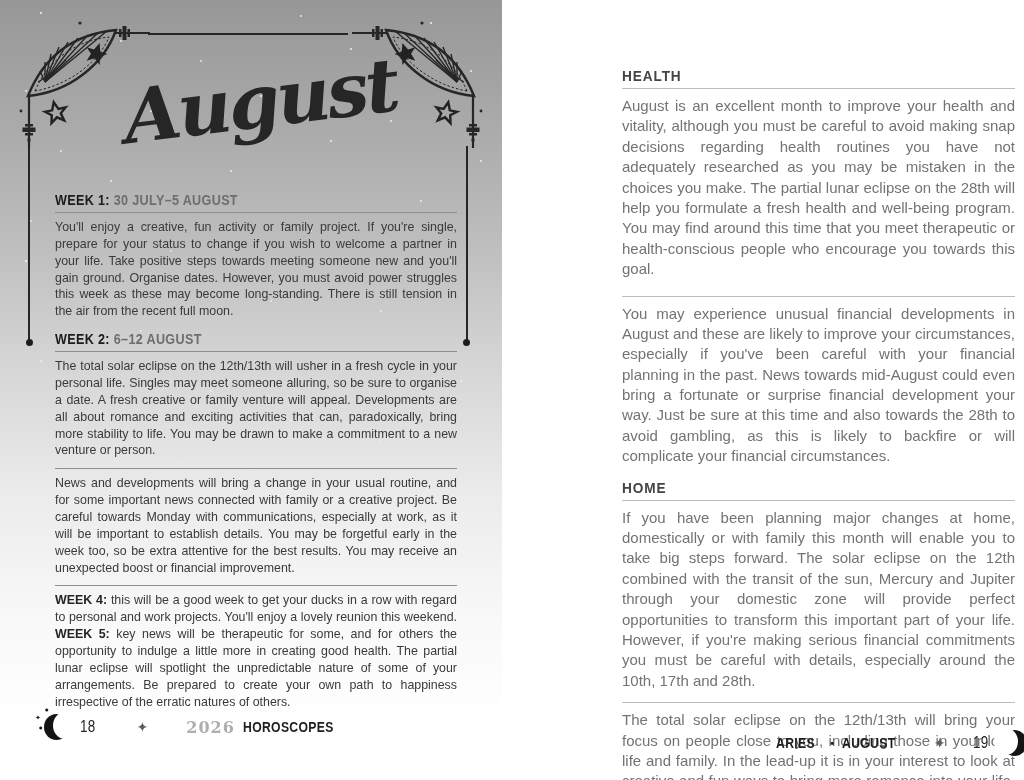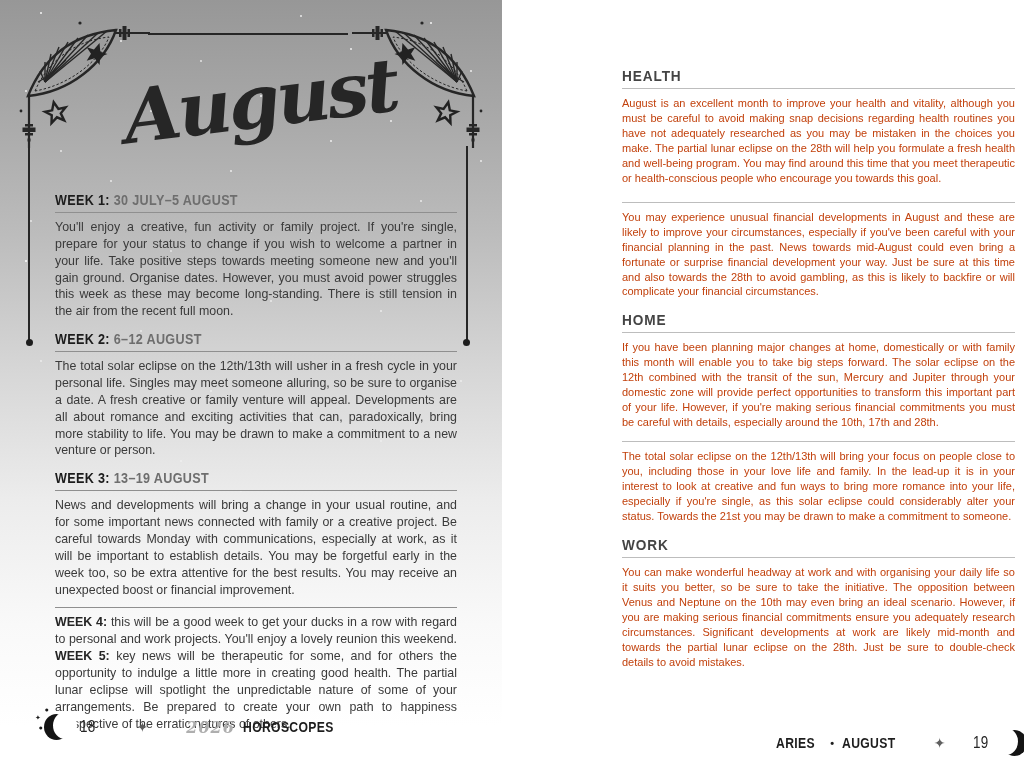--- a/index.html
+++ b/index.html
@@ -59,30 +59,30 @@
   .week-body { font-size:12.4px; line-height:1.36; text-align:justify; color:#3a3a3a;
     margin-top:6px; margin-bottom:9px; }
   .inline-bold { font-weight:bold; color:#252525; }
 
   
   .page-right { position:absolute; left:502px; top:16px; width:522px; height:780px; background:#fff;margin-left:44px; }
   .sections { position:absolute; left:76px; top:50px; width:393px; }
   .sec-head { font-size:15.5px; line-height:19px; }
   .sec-head .cond { color:#444; letter-spacing:1px; transform:scaleX(0.88); }
   .rule-r { border-bottom:1px solid #bdbdbd; margin-top:3px; }
-  .sec-body { font-size:11px; line-height:1.36; text-align:justify; color:#c2410c;
+  .sec-body { font-size:15px; line-height:1.36; text-align:justify; color:#737373;
     margin-top:7px; margin-bottom:11px; }
 
   
   .footer { position:absolute; top:712px; display:flex; align-items:center; }
   .footer-left { left:42px; }
   .footer-right { right:38px;text-align:right; }
   .page-num { font-size:16px; color:#262626; font-weight:500; }
   .sparkle { color:#5f5f5f; font-size:14px; font-family:"DejaVu Sans", sans-serif; }
-  .year { font-family:"DejaVu Serif", serif; font-style:italic; font-weight:bold;
+  .year { font-family:"DejaVu Serif", serif; font-weight:bold;
     font-size:16px; color:#aeaeae; letter-spacing:1px; }
   .series, .running-foot { font-weight:bold; color:#1d1d1d; font-size:14.5px; }
   .moon { position:relative; width:30px; height:30px; }
   .moon .disc { position:absolute; left:2px; top:2px; width:25px; height:26px;
     background:#141414; border-radius:50%; }
   .moon .cut { position:absolute; width:24px; height:27px; background:#fff; border-radius:50%; }
   .moon.open-right .cut { left:11px; top:0px; }
   .moon.open-left  .cut { left:-6px; top:0px; }
   .moon .tw { position:absolute; font-family:"DejaVu Sans", sans-serif; color:#1a1a1a; }
   .gap8 { width:8px; } .gap28 { width:28px; } .gap38 { width:38px; }
@@ -190,24 +190,20 @@
       <div>
         <div class="week-head">
           <span class="cond"><span class="week-label">WEEK 2:</span>
           <span class="week-dates">6–12 AUGUST</span></span>
         </div>
         <div class="rule-l"></div>
         <p class="week-body">The total solar eclipse on the 12th/13th will usher in a fresh cycle in your personal life. Singles may meet someone alluring, so be sure to organise a date. A fresh creative or family venture will appeal. Developments are all about romance and exciting activities that can, paradoxically, bring more stability to life. You may be drawn to make a commitment to a new venture or person.</p>
       </div>
 
       <div>
-        <div class="week-head">
-          <span class="cond"><span class="week-label">WEEK 3:</span>
-          <span class="week-dates">13–19 AUGUST</span></span>
-        </div>
         <div class="rule-l"></div>
         <p class="week-body">News and developments will bring a change in your usual routine, and for some important news connected with family or a creative project. Be careful towards Monday with communications, especially at work, as it will be important to establish details. You may be forgetful early in the week too, so be extra attentive for the best results. You may receive an unexpected boost or financial improvement.</p>
       </div>
 
       <div>
         <div class="rule-l"></div>
         <p class="week-body"><span class="inline-bold">WEEK 4:</span><span> this will be a good week to get your ducks in a row with regard to personal and work projects. You'll enjoy a lovely reunion this weekend. </span><span class="inline-bold">WEEK 5:</span><span> key news will be therapeutic for some, and for others the opportunity to indulge a little more in creating good health. The partial lunar eclipse will spotlight the unpredictable nature of some of your arrangements. Be prepared to create your own path to happiness irrespective of the erratic natures of others.</span></p>
       </div>
     </div>
 

